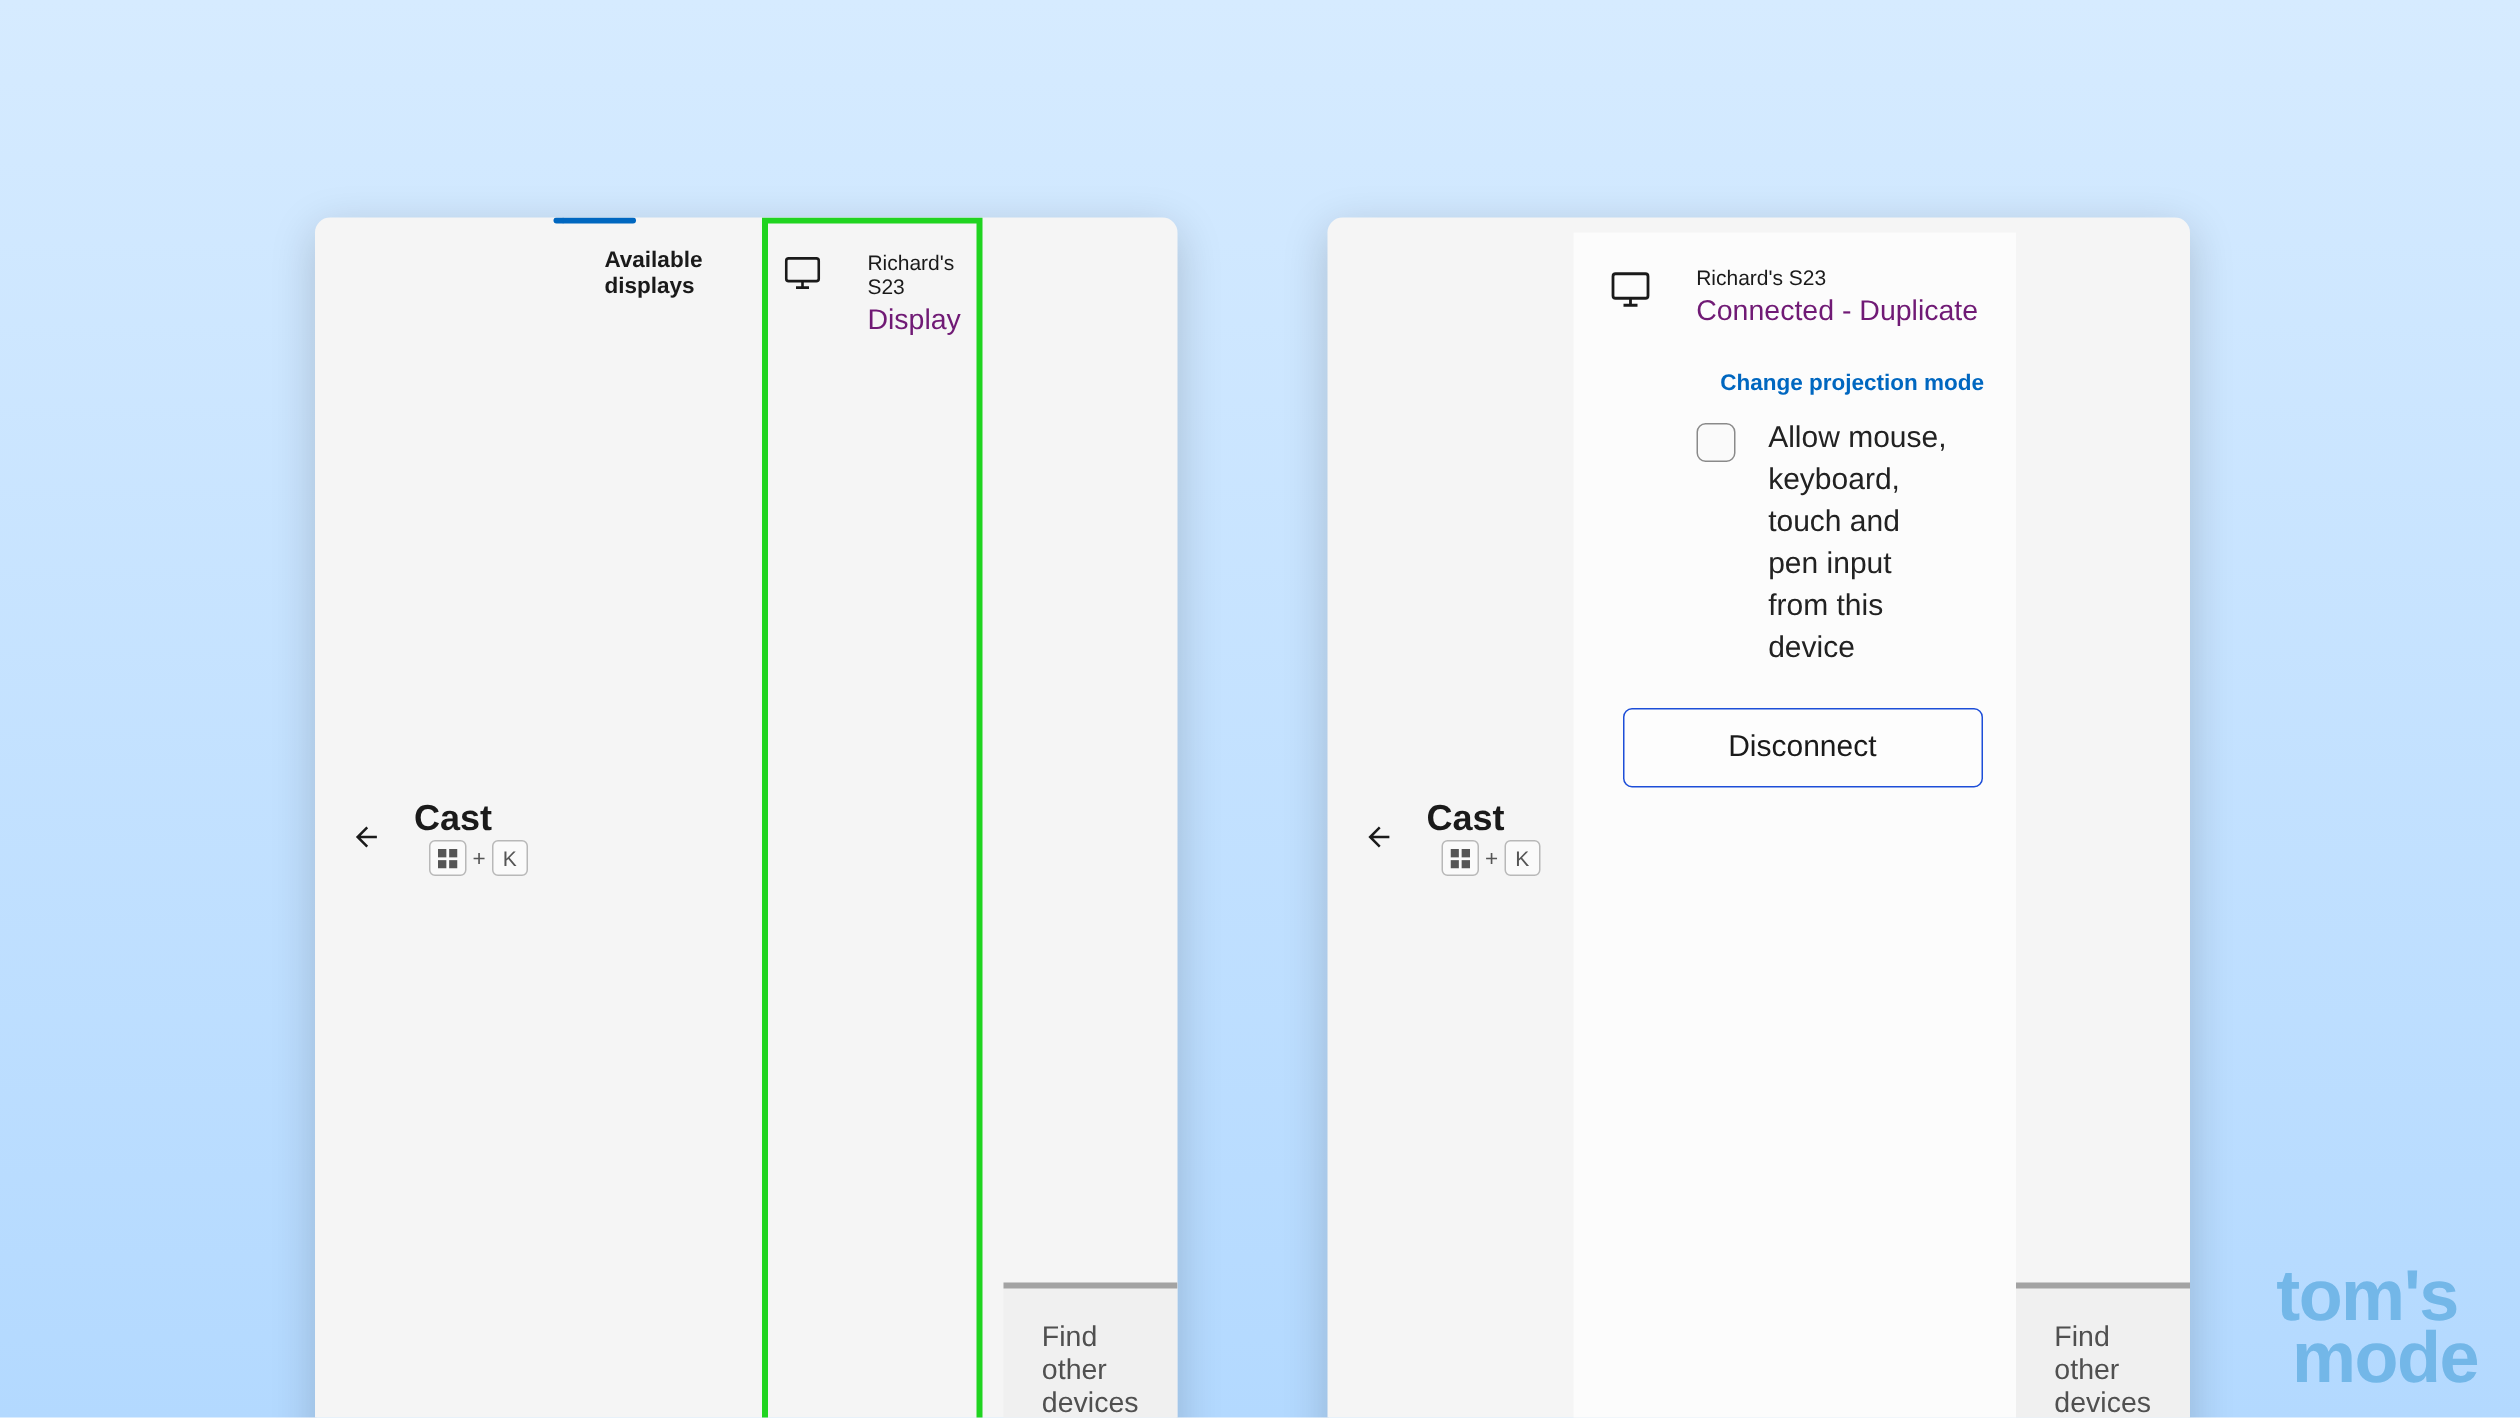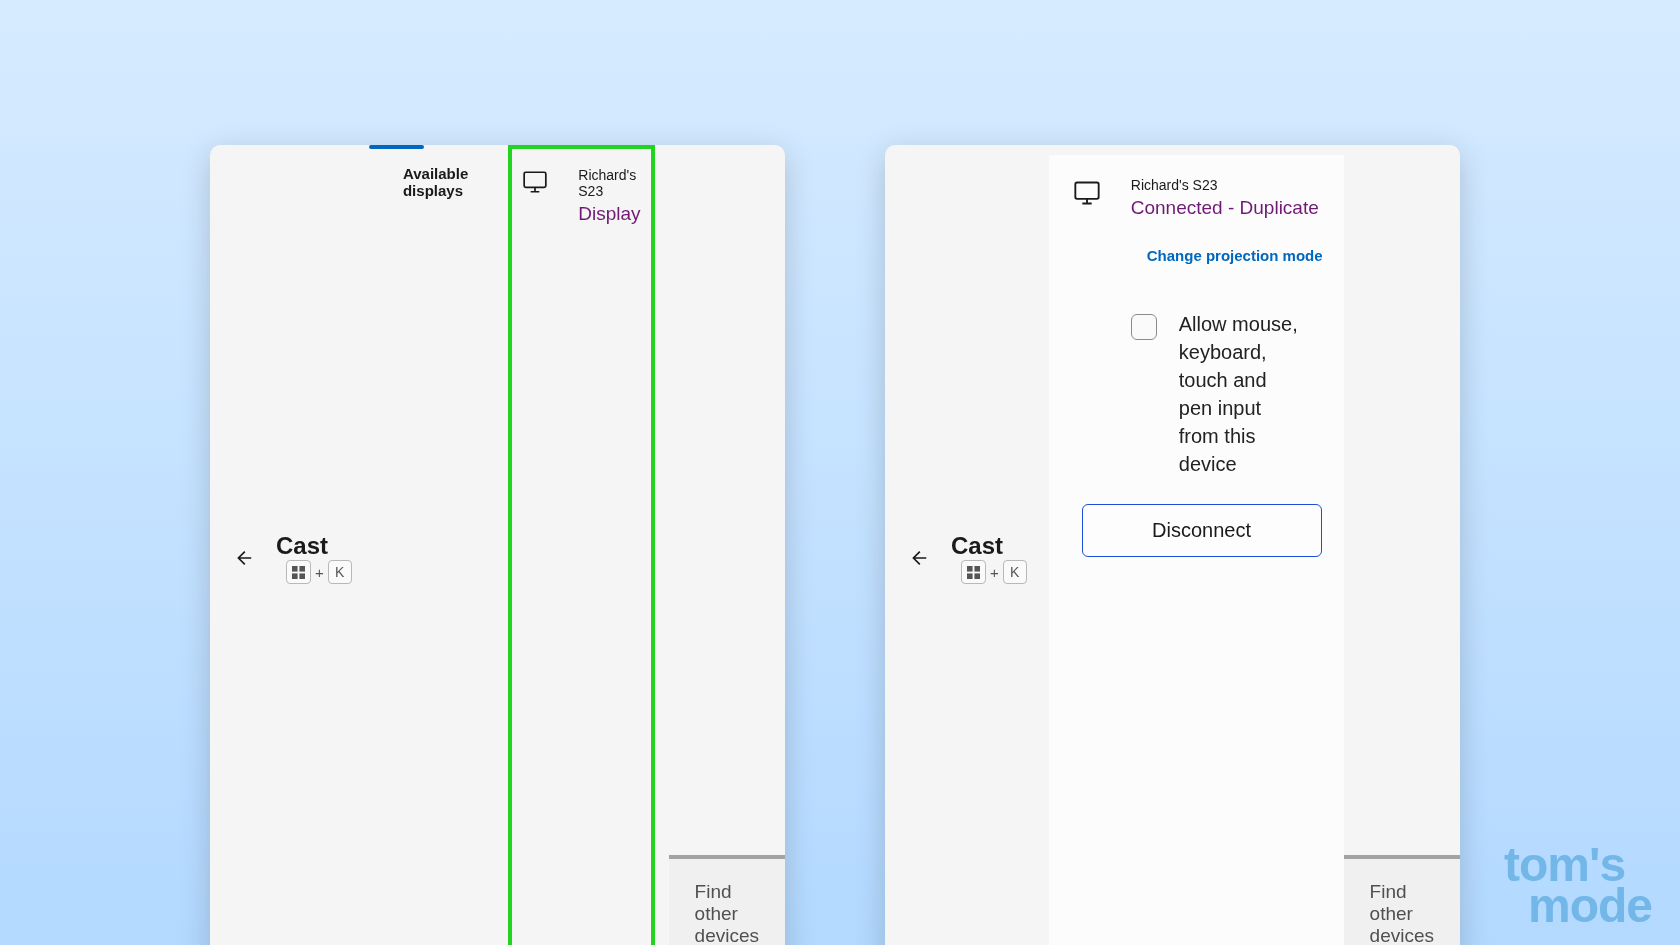--- a/index.html
+++ b/index.html
@@ -161,21 +161,21 @@
       font-size: 15px;
       font-weight: 600;
       margin-top: 28px;
       margin-left: 78px;
       cursor: pointer;
     }
     .allow-row {
       display: flex;
       align-items: flex-start;
       gap: 22px;
-      margin-top: 46px;
+      margin-top: 14px;
       margin-left: 62px;
       padding-right: 20px;
       justify-content: center;
     }
     .checkbox {
       width: 26px;
       height: 26px;
       border: 1.5px solid #8a8a8a;
       border-radius: 6px;
       flex-shrink: 0;
@@ -204,21 +204,21 @@
       text-align: center;
     }
     .watermark {
       position: absolute;
       right: 28px;
       bottom: 18px;
       font-family: Arial, sans-serif;
       font-weight: 800;
       color: #73b7e8;
       line-height: 0.85;
-      text-align: left;
+      text-align: center;
       font-size: 48px;
       letter-spacing: -1px;
       margin-top: 20px;
     }
     .watermark .line2 {
       padding-left: 24px;
     }
   </style>
 </head>
 <body>

